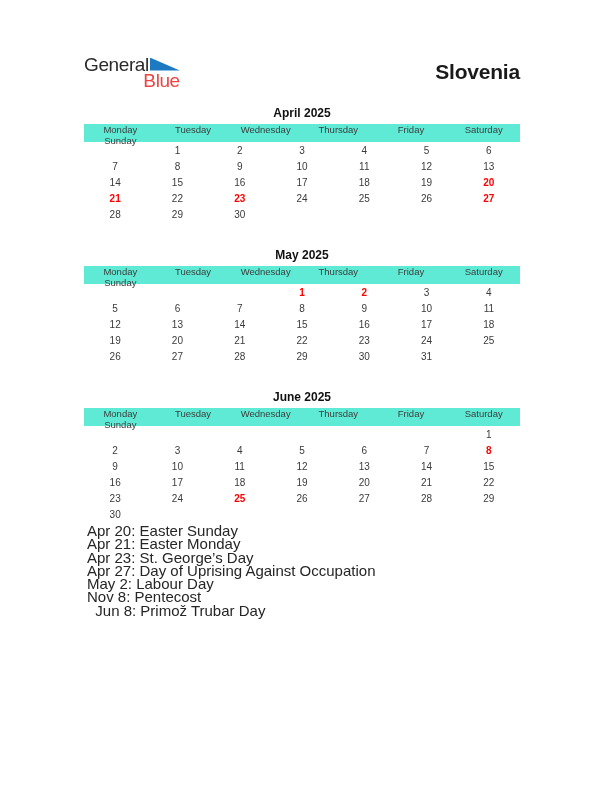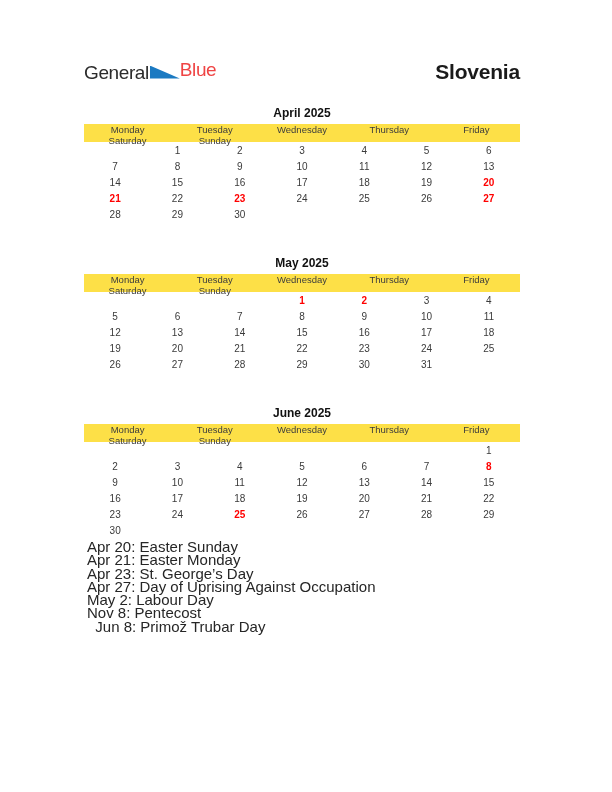--- a/index.html
+++ b/index.html
@@ -17,21 +17,21 @@
     top: 50px;
     width: 436px;
   }
   
   .header {
     display: flex;
     justify-content: space-between;
     align-items: center;
     height: 44px;
   }
-  .logo { display: inline-flex; flex-direction: row; line-height: 1; }
+  .logo { display: inline-flex; flex-direction: column; line-height: 1; }
   .logo-row1 { display: flex; align-items: flex-end; }
   .logo-general {
     font-size: 19px;
     letter-spacing: -0.4px;
     color: #2b2b2b;
     font-weight: 400;
   }
   .logo-triangle {
     width: 30px;
     height: 13px;
@@ -48,34 +48,34 @@
     font-weight: 400;
   }
   .page-title {
     font-size: 21px;
     font-weight: bold;
     color: #1a1a1a;
     letter-spacing: -0.2px;
   }
   
   .months { margin-top: 11px; }
-  .month + .month { margin-top: 33px; }
+  .month + .month { margin-top: 25px; }
   .month-title {
     text-align: center;
     font-size: 12px;
     font-weight: bold;
     color: #111111;
     height: 17px;
     line-height: 17px;
     margin-bottom: 2px;
   }
   .weekhead {
     display: grid;
-    grid-template-columns: repeat(5, 1fr);
-    background: #fde047;
+    grid-template-columns: repeat(6, 1fr);
+    background: #5eead4;
     height: 18px;
     align-items: center;
     text-align: center;
     font-size: 9.5px;
     color: #3d3d3d;
   }
   .week {
     display: grid;
     grid-template-columns: repeat(7, 1fr);
     height: 16px;

